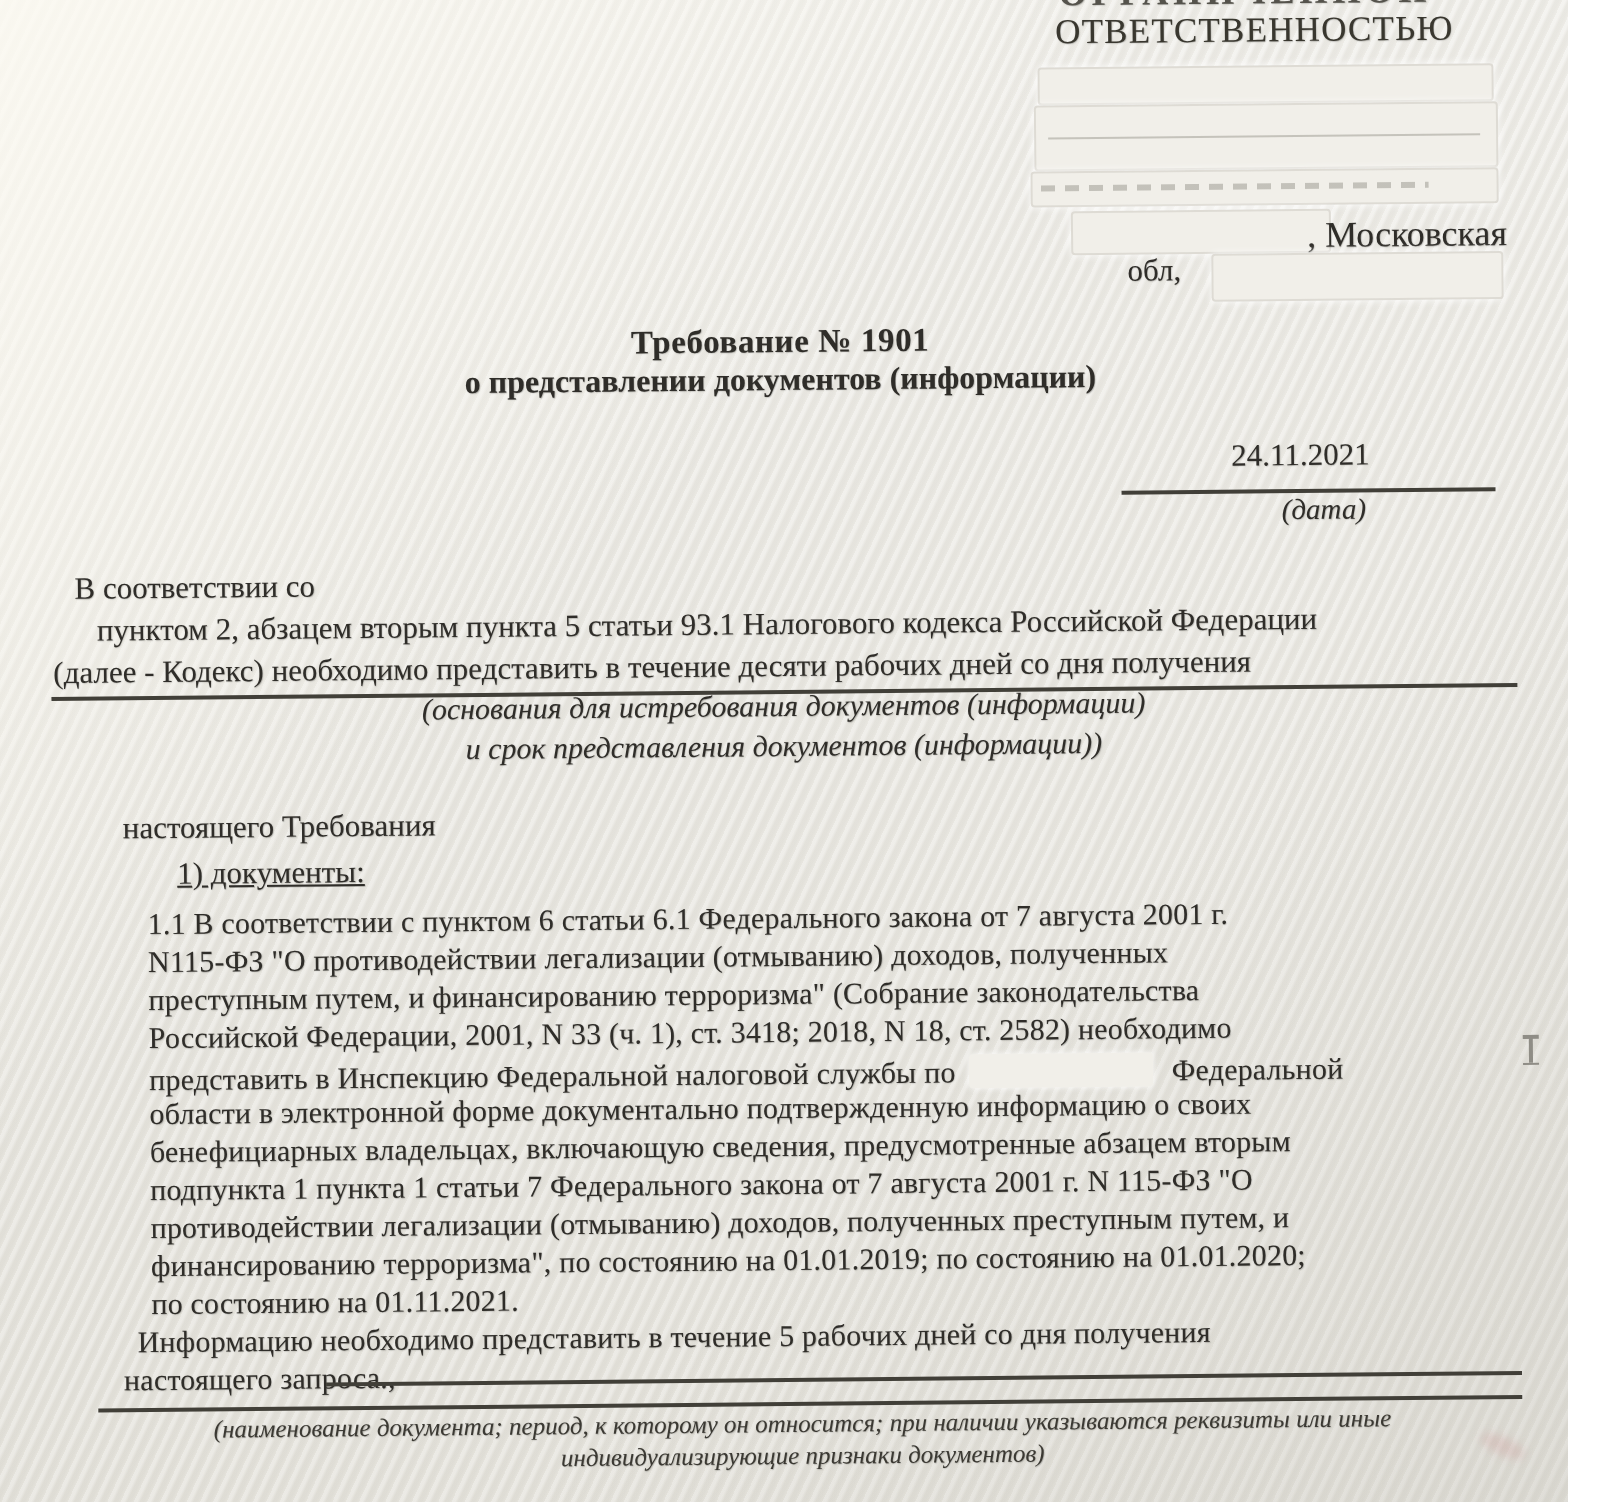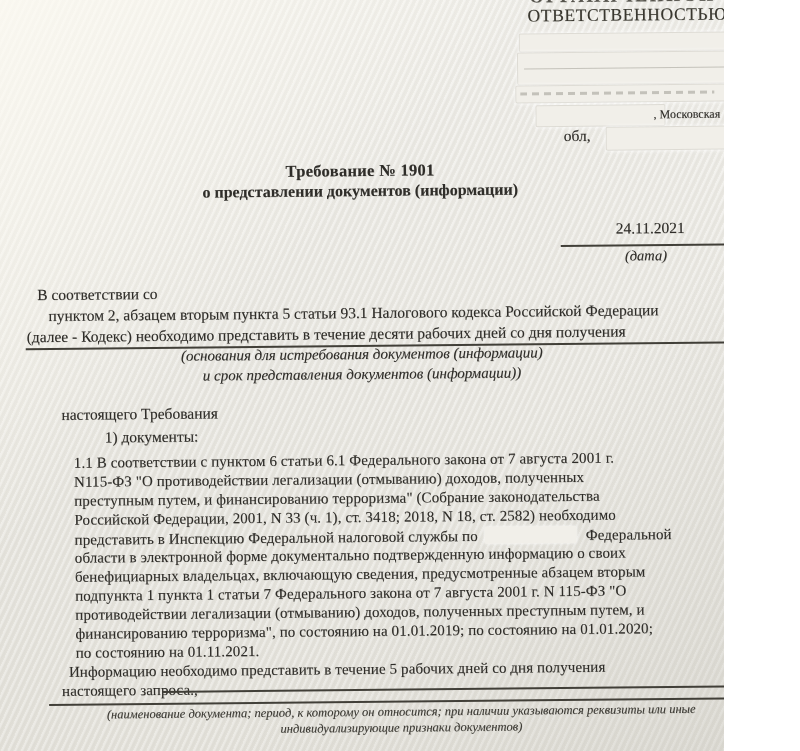--- a/index.html
+++ b/index.html
@@ -1,17 +1,17 @@
 <!DOCTYPE html>
 <html><head>
 <meta charset="utf-8">
 <style>
   html,body { margin:0; padding:0; }
   .page {
-    position:relative; width:724px; height:751px; overflow:hidden;
+    position:relative; width:784px; height:751px; overflow:hidden;
     font-family:"Liberation Serif","DejaVu Serif",serif;
     color:#2f2d29;
     background:
       linear-gradient(135deg, rgba(252,250,242,0.85) 0%, rgba(252,250,242,0) 38%),
       linear-gradient(315deg, rgba(196,194,186,0.30) 0%, rgba(196,194,186,0) 34%),
       linear-gradient(180deg, rgba(255,255,255,0.25) 0%, rgba(210,208,200,0.18) 100%),
       repeating-linear-gradient(115deg, rgba(255,255,255,0.38) 0 1.5px, rgba(203,201,193,0.22) 3px 4.5px, rgba(255,255,255,0) 6px),
       #e8e6df;
   }
   .doc {
@@ -37,40 +37,40 @@
   }
   .r1 { left:522px; top:35px;  width:226px; height:17px; }
   .r2 { left:520px; top:54px;  width:230px; height:31px; }
   .r2::after { content:""; position:absolute; left:6px; right:8px; top:15px; height:1px; background:rgba(160,158,150,0.55); }
   .r3 { left:518px; top:87px;  width:232px; height:16px; }
   .r3::after { content:""; position:absolute; left:4px; right:34px; top:6px; height:2.5px; opacity:0.7;
                background:repeating-linear-gradient(90deg,#b0aea6 0 7px, transparent 7px 12px); }
   .r4 { left:538px; top:107px; width:128px; height:20px; }
   .r5 { left:608px; top:129px; width:144px; height:22px; }
 
-  .region  { left:656px; top:110px; font-size:12px; }
+  .region  { left:656px; top:110px; font-size:18px; }
   .region2 { left:566px; top:129px; font-size:15.5px; }
 
   .t1 { top:161px; font-size:16.5px; letter-spacing:0.3px; }
   .t2 { top:182px; font-size:16px; }
 
   .date-value   { left:617px; top:222px; font-size:15.5px; }
   .rule { position:absolute; background:#413f38; }
   .date-line    { left:562px; top:247px; width:187px; height:1.5px; }
-  .date-caption { left:626px; top:250px; font-size:14.5px; }
+  .date-caption { left:642px; top:250px; font-size:14.5px; }
 
   .intro1 { left:38px; top:283px; }
   .intro2 { left:49px; top:304px; }
   .intro3 { left:27px; top:325px; }
   .intro-line { left:26px; top:345px; width:733px; height:2px; }
   .cap1 { top:346px; font-size:15px; }
   .cap2 { top:366px; font-size:15px; }
 
   .req1 { left:61px;  top:403px; }
-  .req2 { left:104px; top:426px; }
+  .req2 { left:88px; top:426px;text-decoration:underline; }
 
   .l0  { left:73px; top:452px; }  .l1  { left:73px; top:471px; }
   .l2  { left:73px; top:490px; }  .l3  { left:73px; top:509px; }
   .l4  { left:73px; top:528px; }  .l5  { left:73px; top:547px; }
   .l6  { left:73px; top:566px; }  .l7  { left:73px; top:585px; }
   .l8  { left:73px; top:604px; }  .l9  { left:73px; top:623px; }
   .l10 { left:73px; top:642px; }  .l11 { left:66px; top:661px; }
   .l12 { left:59px; top:680px; }
 
   .redact-inline {

